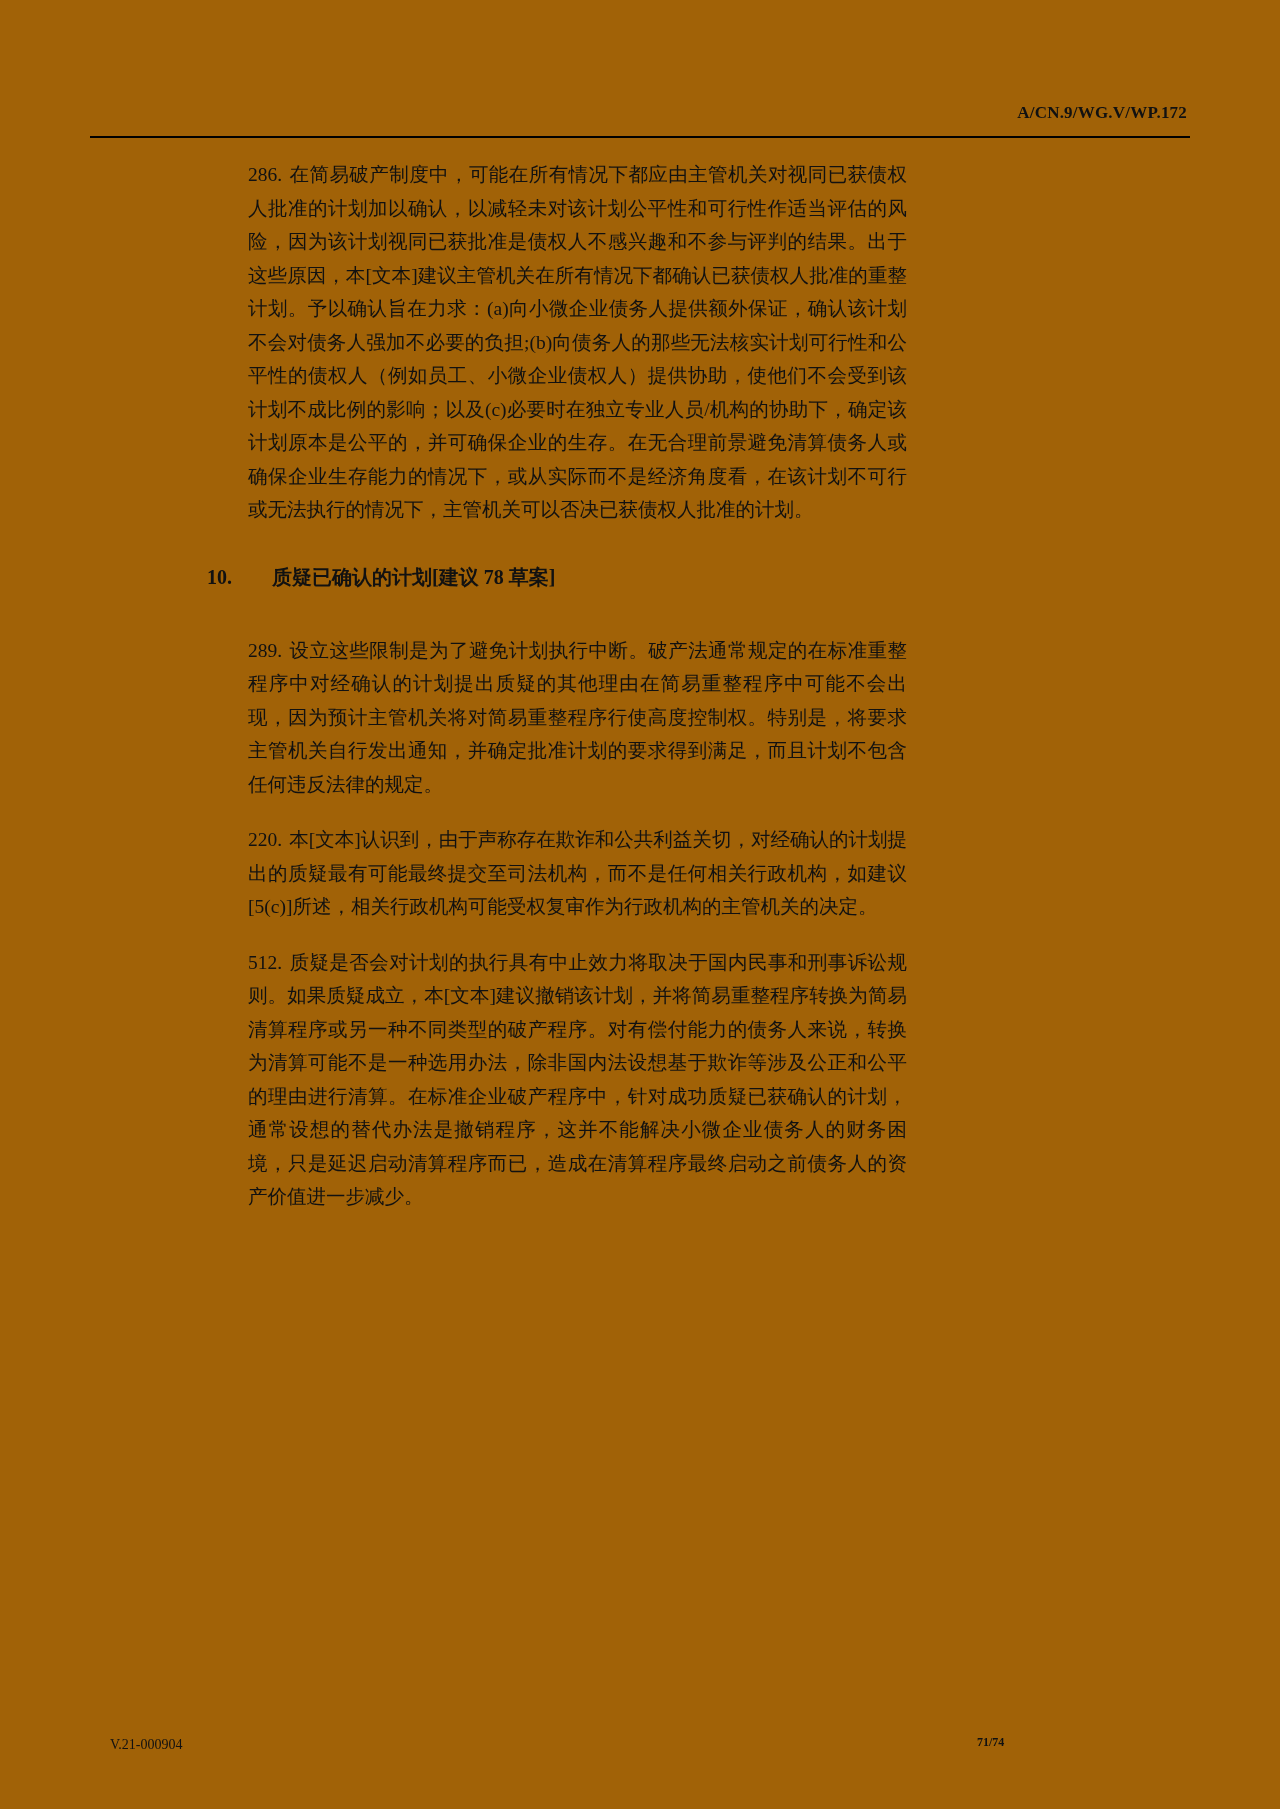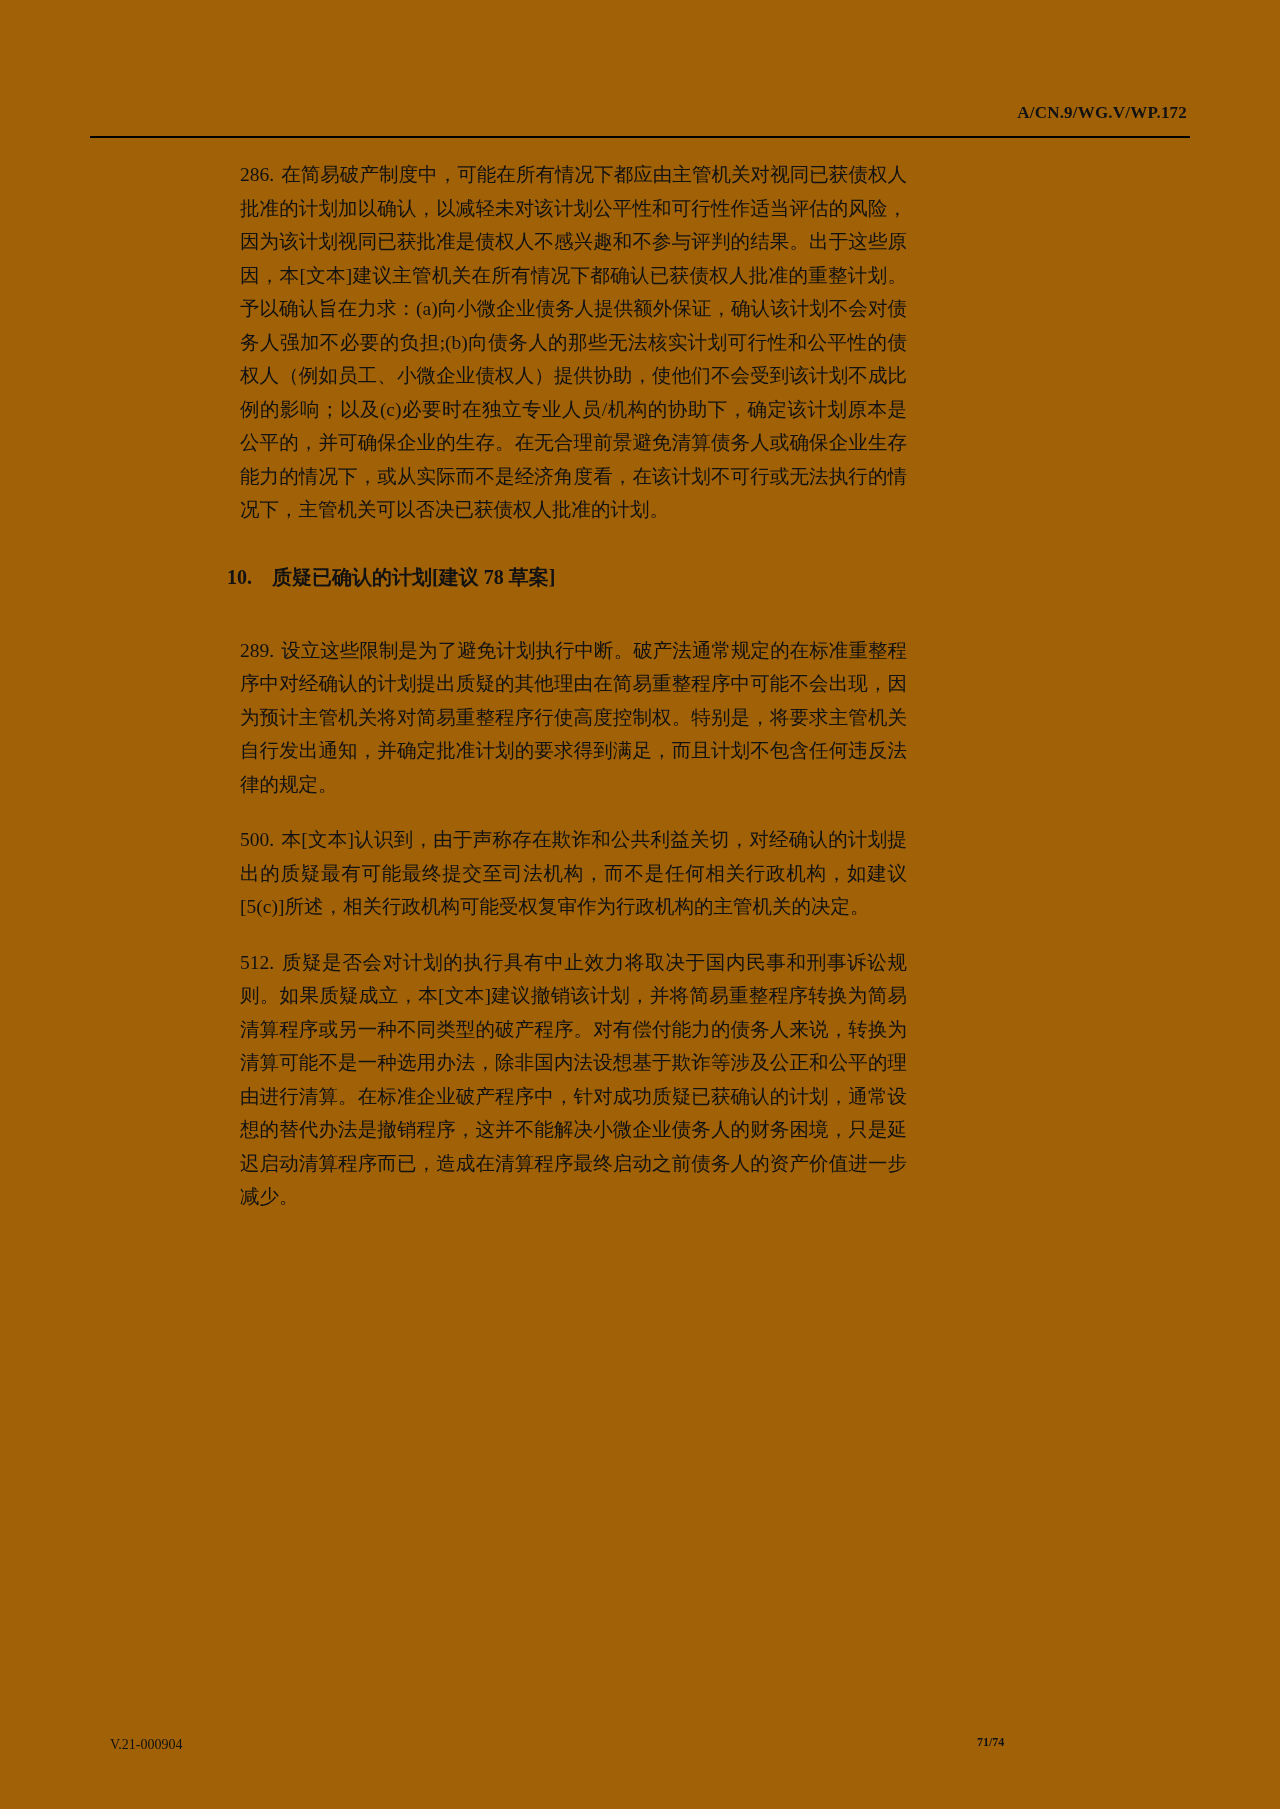--- a/index.html
+++ b/index.html
@@ -38,32 +38,32 @@
     position: absolute;
     left: 240px;
     top: 158px;
     width: 667px;
     font-size: 19.5px;
     line-height: 33.5px;
     text-align: justify;
     text-justify: inter-character;
   }
   .para {
-    margin: 0 0 22px 0;
+    margin: 0 0 22px 8px;
   }
   .para-num {
     margin-right: 7px;
   }
   .section-heading {
     display: flex;
     margin: 34px 0 40px -33px;
     font-size: 20px;
     font-weight: bold;
     line-height: 33px;
-    text-align: center;
+    text-align: left;
   }
   .heading-num {
     width: 65px;
     flex-shrink: 0;
   }
   .doc-footer {
     position: absolute;
     left: 0;
     top: 0;
     width: 100%;
@@ -105,21 +105,21 @@
       <span class="heading-num">10.</span>
       <span class="heading-title">质疑已确认的计划[建议 78 草案]</span>
     </h2>
 
 
     <p class="para">
       <span class="para-num">289.</span><span>设立这些限制是为了避免计划执行中断。破产法通常规定的在标准重整程序中对经确认的计划提出质疑的其他理由在简易重整程序中可能不会出现，因为预计主管机关将对简易重整程序行使高度控制权。特别是，将要求主管机关自行发出通知，并确定批准计划的要求得到满足，而且计划不包含任何违反法律的规定。</span>
     </p>
 
     <p class="para">
-      <span class="para-num">500.</span><span>本[文本]认识到，由于声称存在欺诈和公共利益关切，对经确认的计划提出的质疑最有可能最终提交至司法机构，而不是任何相关行政机构，如建议[5(c)]所述，相关行政机构可能受权复审作为行政机构的主管机关的决定。</span>
+      <span class="para-num">220.</span><span>本[文本]认识到，由于声称存在欺诈和公共利益关切，对经确认的计划提出的质疑最有可能最终提交至司法机构，而不是任何相关行政机构，如建议[5(c)]所述，相关行政机构可能受权复审作为行政机构的主管机关的决定。</span>
     </p>
 
     <p class="para">
       <span class="para-num">512.</span><span>质疑是否会对计划的执行具有中止效力将取决于国内民事和刑事诉讼规则。如果质疑成立，本[文本]建议撤销该计划，并将简易重整程序转换为简易清算程序或另一种不同类型的破产程序。对有偿付能力的债务人来说，转换为清算可能不是一种选用办法，除非国内法设想基于欺诈等涉及公正和公平的理由进行清算。在标准企业破产程序中，针对成功质疑已获确认的计划，通常设想的替代办法是撤销程序，这并不能解决小微企业债务人的财务困境，只是延迟启动清算程序而已，造成在清算程序最终启动之前债务人的资产价值进一步减少。</span>
     </p>
 
   </div>
 
   <div class="doc-footer">
     <span class="job-number">V.21-000904</span>

